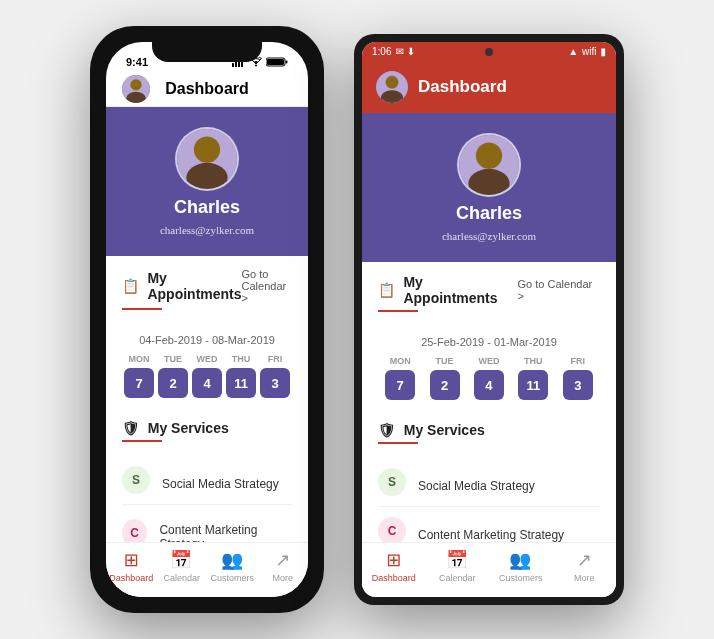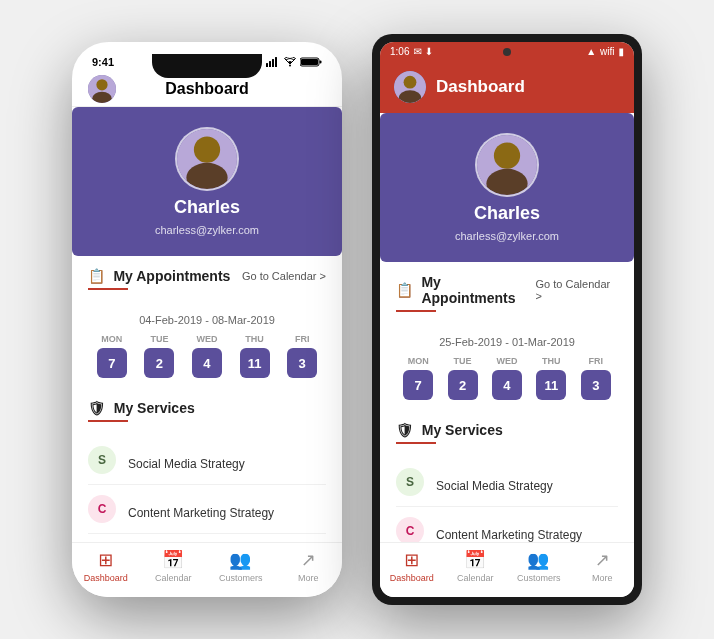--- a/index.html
+++ b/index.html
@@ -13,24 +13,24 @@
       padding: 20px;
     }
     .scene {
       display: flex;
       gap: 30px;
       align-items: center;
     }
 
     
     .phone-ios {
-      width: 270px;
+      width: 234px;
       background: #111;
       border-radius: 44px;
-      padding: 0;
+      padding: 16px;
       box-shadow: 0 20px 60px rgba(0,0,0,0.4);
       position: relative;
     }
     .phone-ios .notch {
       position: absolute;
       top: 12px;
       left: 50%;
       transform: translateX(-50%);
       width: 110px;
       height: 24px;
@@ -144,21 +144,20 @@
     }
 
     
     .profile-banner {
       background: #5b4f9b;
       padding: 20px;
       display: flex;
       flex-direction: column;
       align-items: center;
       gap: 6px;
-      border-radius: 6px;
     }
     .profile-avatar {
       width: 64px;
       height: 64px;
       border-radius: 50%;
       border: 2px solid rgba(255,255,255,0.6);
       overflow: hidden;
       background: #8b7fb8;
       display: flex;
       align-items: center;
@@ -166,20 +165,21 @@
     }
     .profile-avatar svg { width: 100%; height: 100%; }
     .profile-name {
       color: #fff;
       font-size: 18px;
       font-weight: 600;
     }
     .profile-email {
       color: rgba(255,255,255,0.8);
       font-size: 11px;
+      font-family: Liberation Serif, serif;
     }
 
     
     .section {
       padding: 12px 16px 4px;
     }
     .section-header {
       display: flex;
       justify-content: space-between;
       align-items: center;

